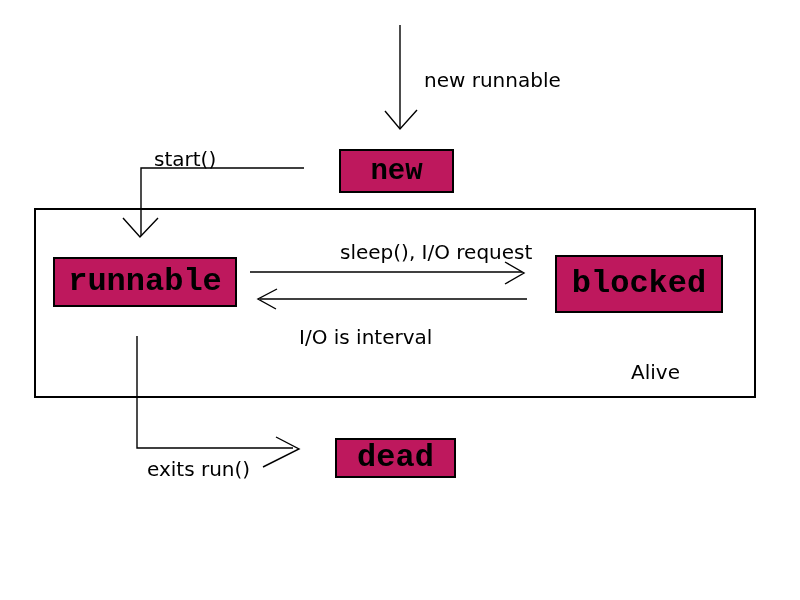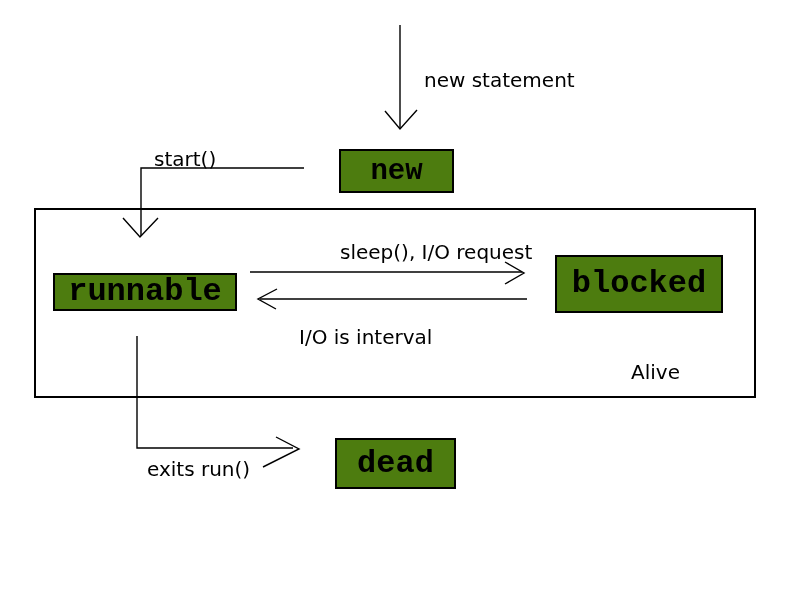--- a/index.html
+++ b/index.html
@@ -34,34 +34,34 @@
     top: 208px;
     width: 722px;
     height: 190px;
     border: 2px solid #000000;
     box-sizing: border-box;
   }
   .state-box {
     position: absolute;
     box-sizing: border-box;
     border: 2px solid #000000;
-    background: #4d7c0f;
+    background: #be185d;
     display: flex;
     align-items: center;
     justify-content: center;
     font-family: "Liberation Mono", "DejaVu Sans Mono", monospace;
     font-weight: bold;
     font-size: 32px;
     line-height: 1;
     text-align: center;
   }
   #box-new      { left: 339px; top: 149px; width: 115px; height: 44px; font-size: 29px; }
-  #box-runnable { left:  53px; top: 257px; width: 184px; height: 38px; margin-top: 16px; }
+  #box-runnable { left:  53px; top: 257px; width: 184px; height: 50px; }
   #box-blocked  { left: 555px; top: 255px; width: 168px; height: 58px; }
-  #box-dead     { left: 335px; top: 438px; width: 121px; height: 51px; }
+  #box-dead     { left: 335px; top: 438px; width: 121px; height: 40px; }
   .lbl {
     position: absolute;
     font-size: 20px;
     line-height: 1.15;
     white-space: pre;
   }
   #lbl-new-statement { left: 424px; top:  69px; }
   #lbl-start         { left: 154px; top: 148px; }
   #lbl-sleep-request { left: 296px; top: 241px; margin-left: 44px; }
   #lbl-sleep-expires { left: 299px; top: 304px; }
@@ -102,20 +102,20 @@
     </g>
   </svg>
 
   <div class="alive-rect"></div>
 
   <div class="state-box" id="box-new">new</div>
   <div class="state-box" id="box-runnable">runnable</div>
   <div class="state-box" id="box-blocked">blocked</div>
   <div class="state-box" id="box-dead">dead</div>
 
-  <div class="lbl" id="lbl-new-statement">new statement</div>
+  <div class="lbl" id="lbl-new-statement">new runnable</div>
   <div class="lbl" id="lbl-start">start()</div>
   <div class="lbl" id="lbl-sleep-request">sleep(), I/O request</div>
   <div class="lbl" id="lbl-io-available">I/O is interval</div>
   <div class="lbl" id="lbl-alive">Alive</div>
   <div class="lbl" id="lbl-exits-run">exits run()</div>
 
 </div>
 
 </body></html>

